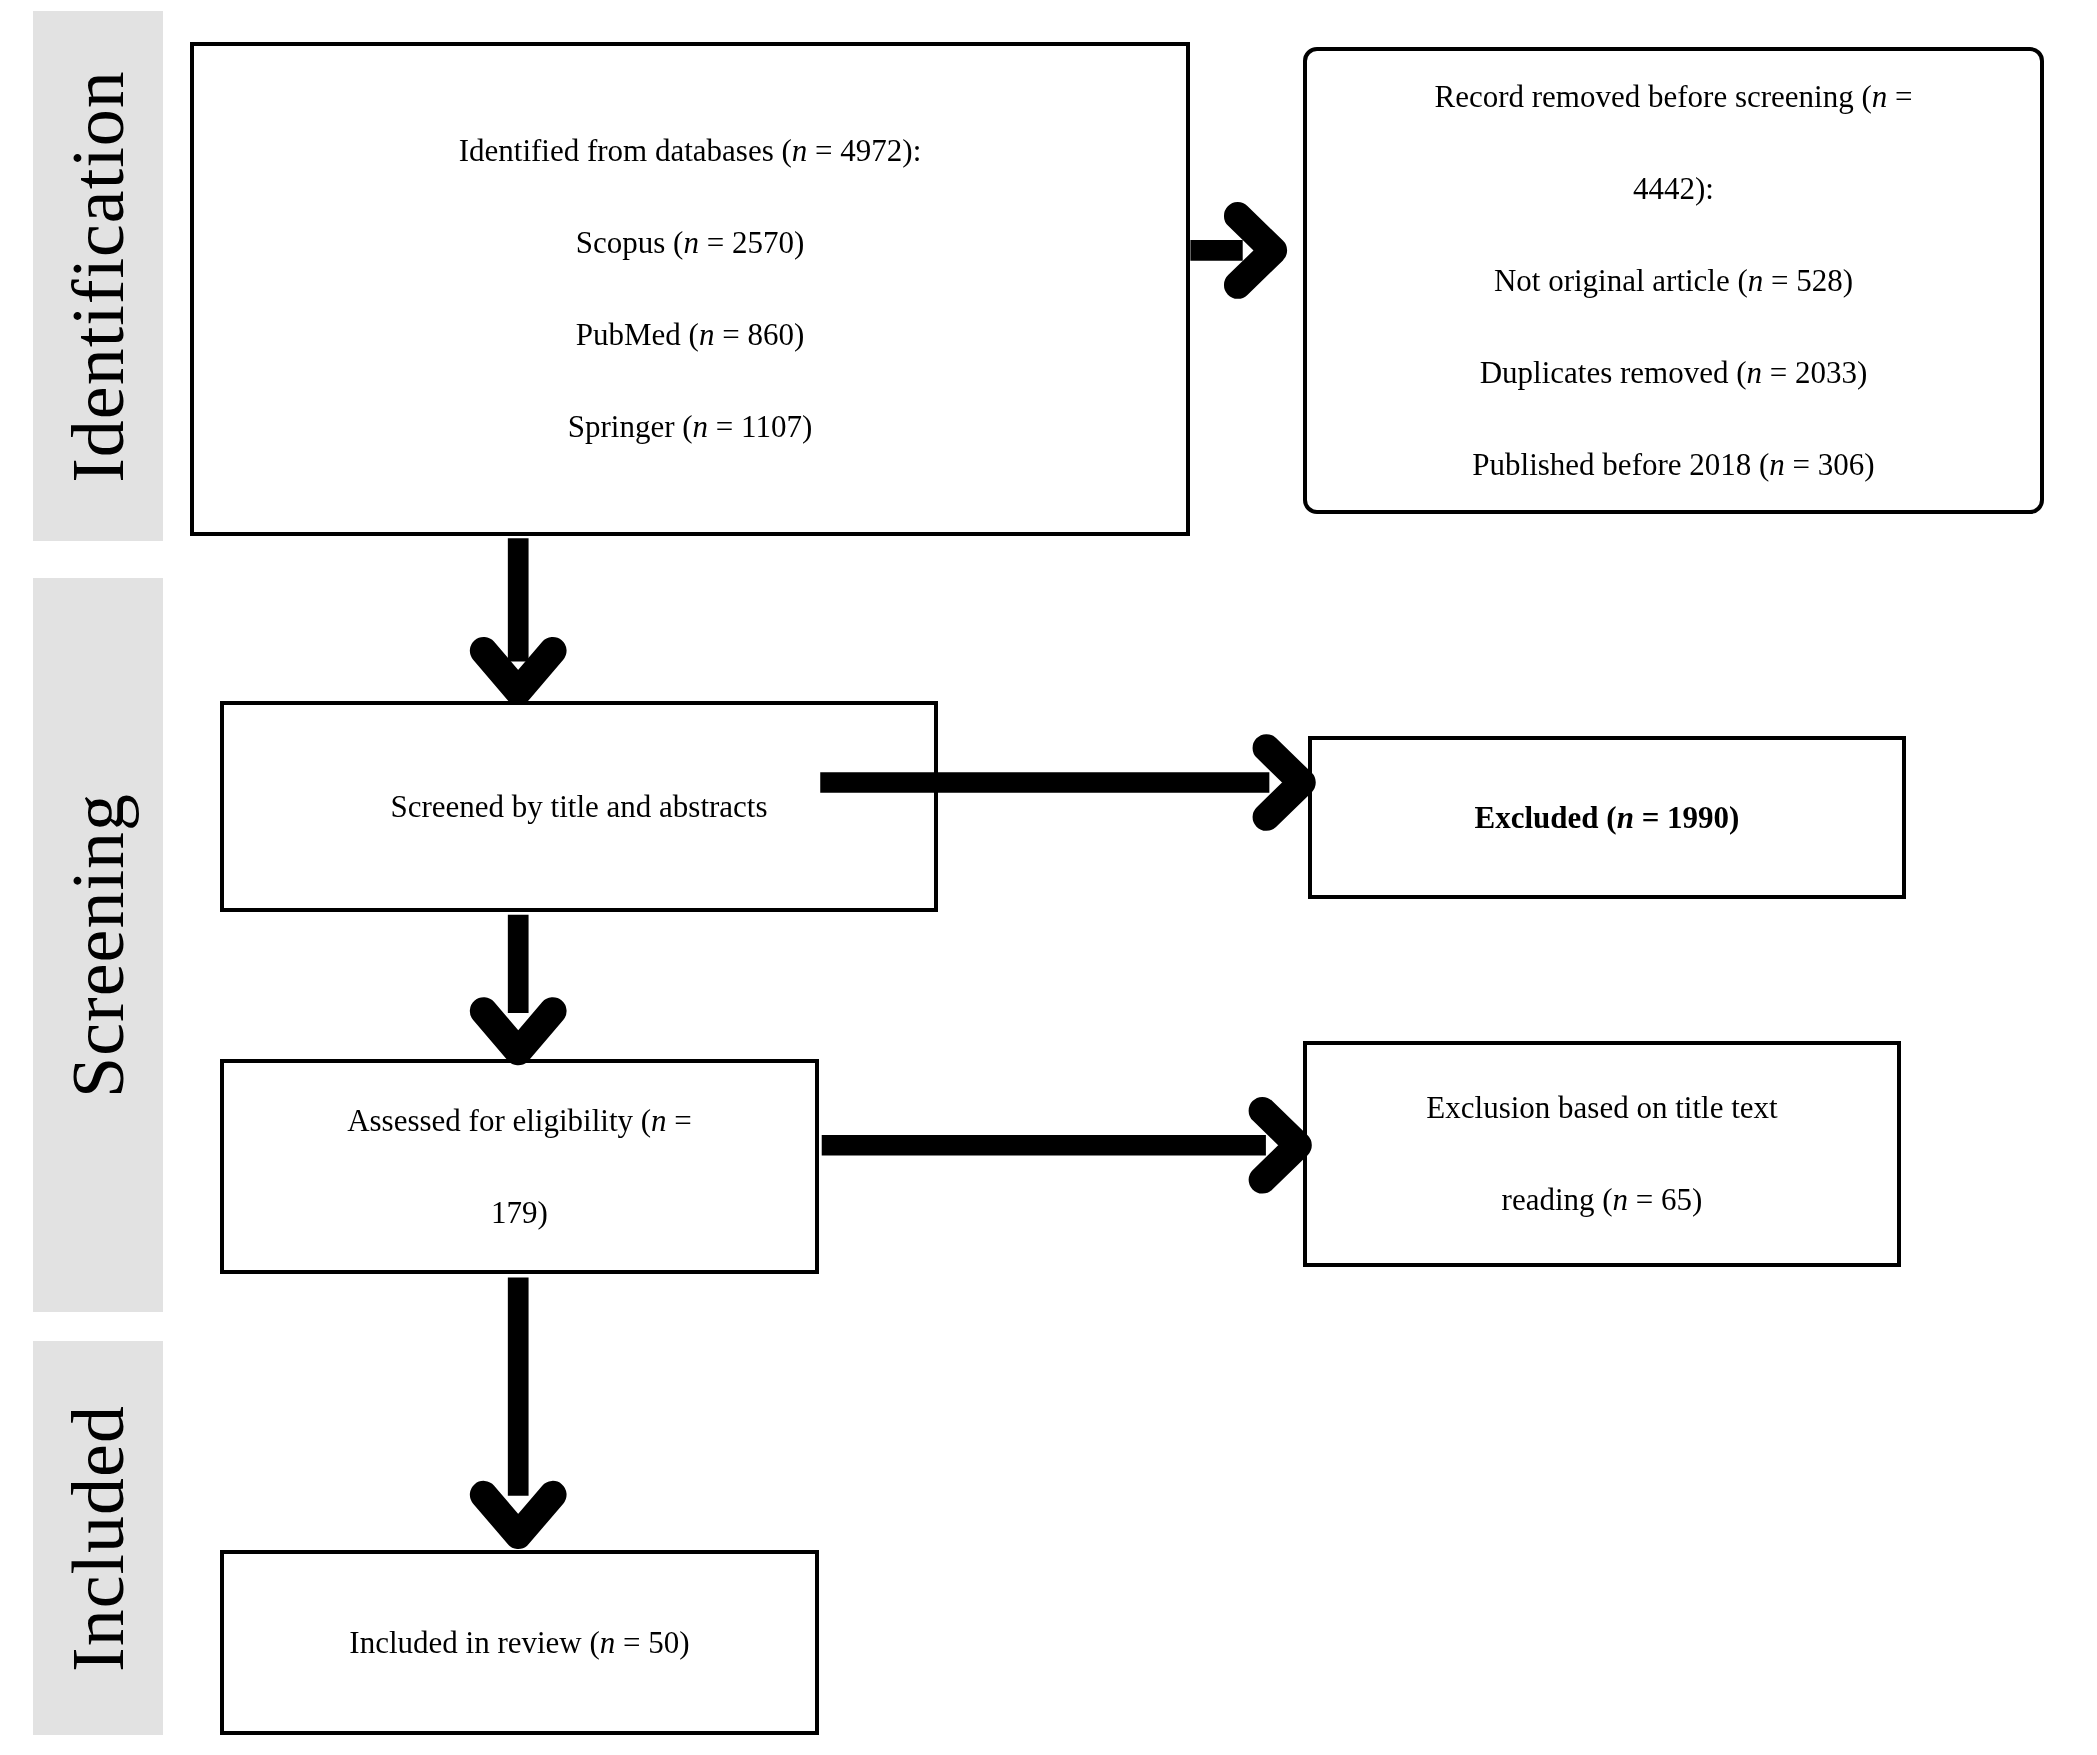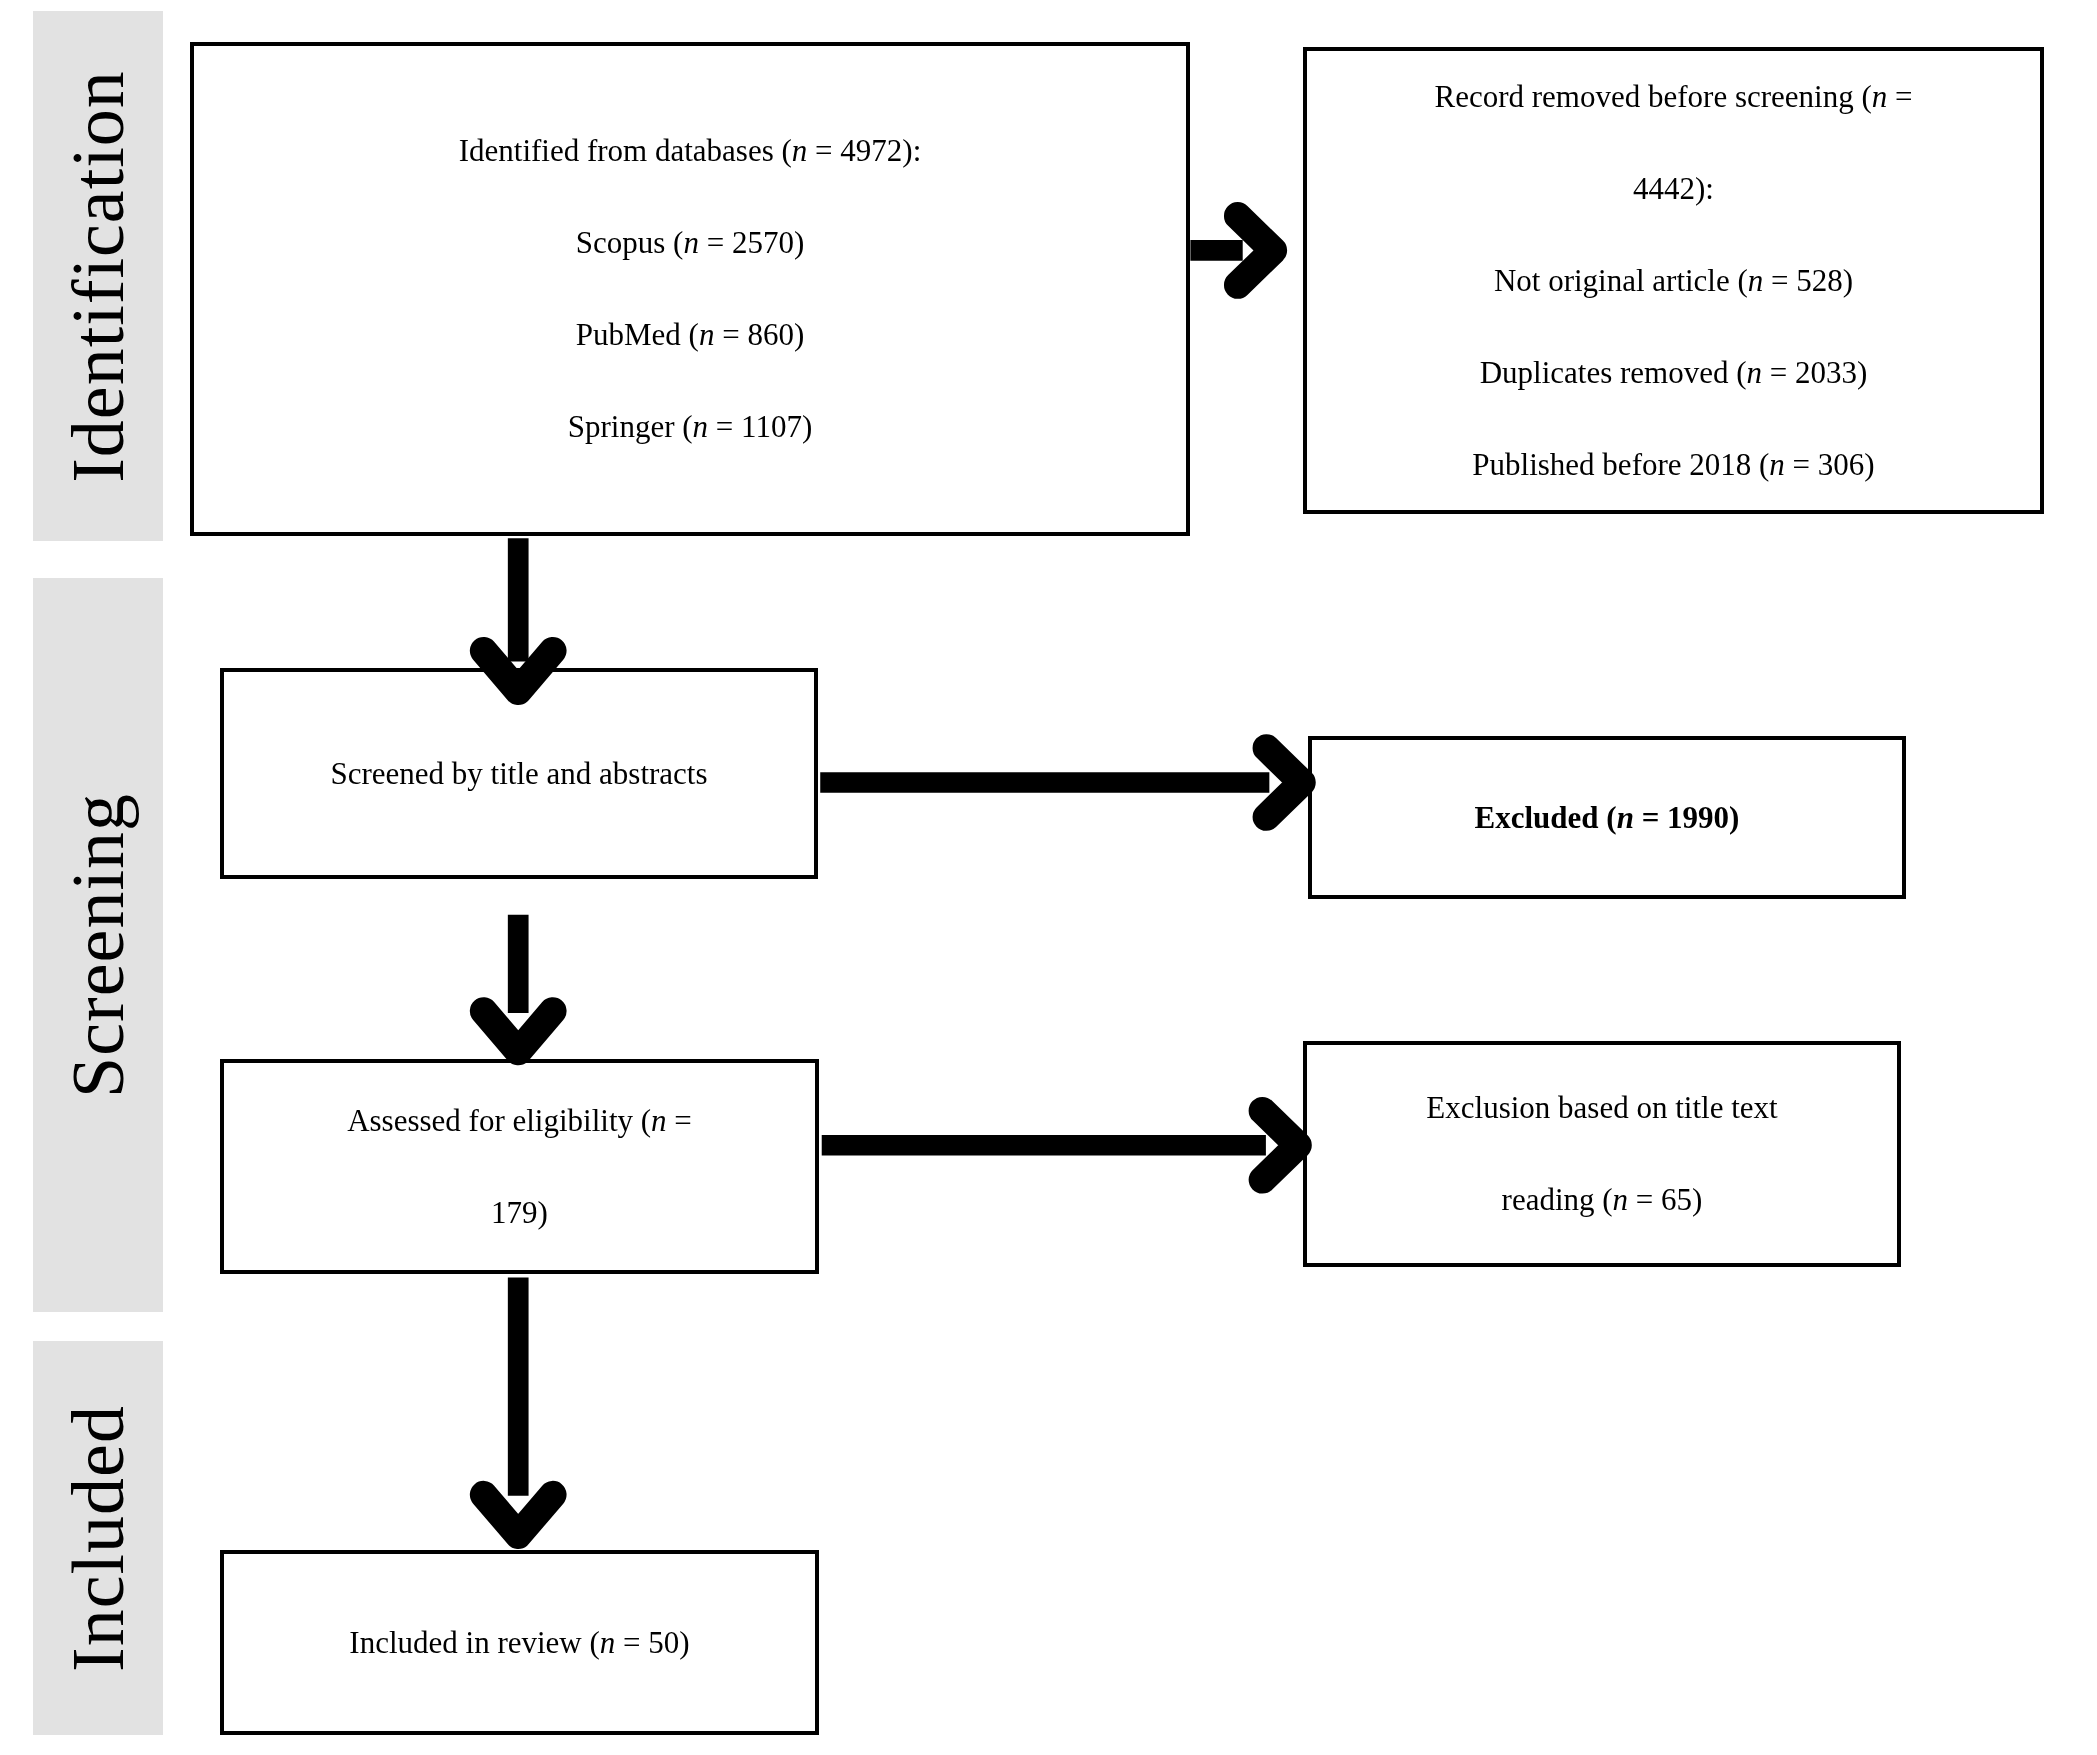--- a/index.html
+++ b/index.html
@@ -49,22 +49,22 @@
     align-items: center;
     justify-content: center;
     text-align: center;
     font-size: 31px;
   }
   .box .line {
     line-height: 92px;
     white-space: nowrap;
   }
   #box-identified      { left: 190px;  top: 42px;   width: 1000px; height: 494px; }
-  #box-removed         { left: 1303px; top: 47px;   width: 741px; height: 467px;  }
-  #box-screened        { left: 220px;  top: 668px; width: 598px; height: 211px;  }
+  #box-removed         { left: 1303px; top: 47px;   width: 741px; height: 467px; border-radius: 14px;  }
+  #box-screened        { left: 220px;  top: 701px; width: 718px; height: 211px;  }
   #box-excluded        { left: 1308px; top: 736px; width: 598px; height: 163px; font-weight: bold;  }
   #box-assessed        { left: 220px;  top: 1059px; width: 599px; height: 215px;  }
   #box-fulltext        { left: 1303px; top: 1041px; width: 598px; height: 226px;  }
   #box-included-review { left: 220px;  top: 1550px; width: 599px; height: 185px; justify-content: center;  }
 
   #arrow-layer {
     position: absolute;
     left: 0;
     top: 0;
     pointer-events: none;

